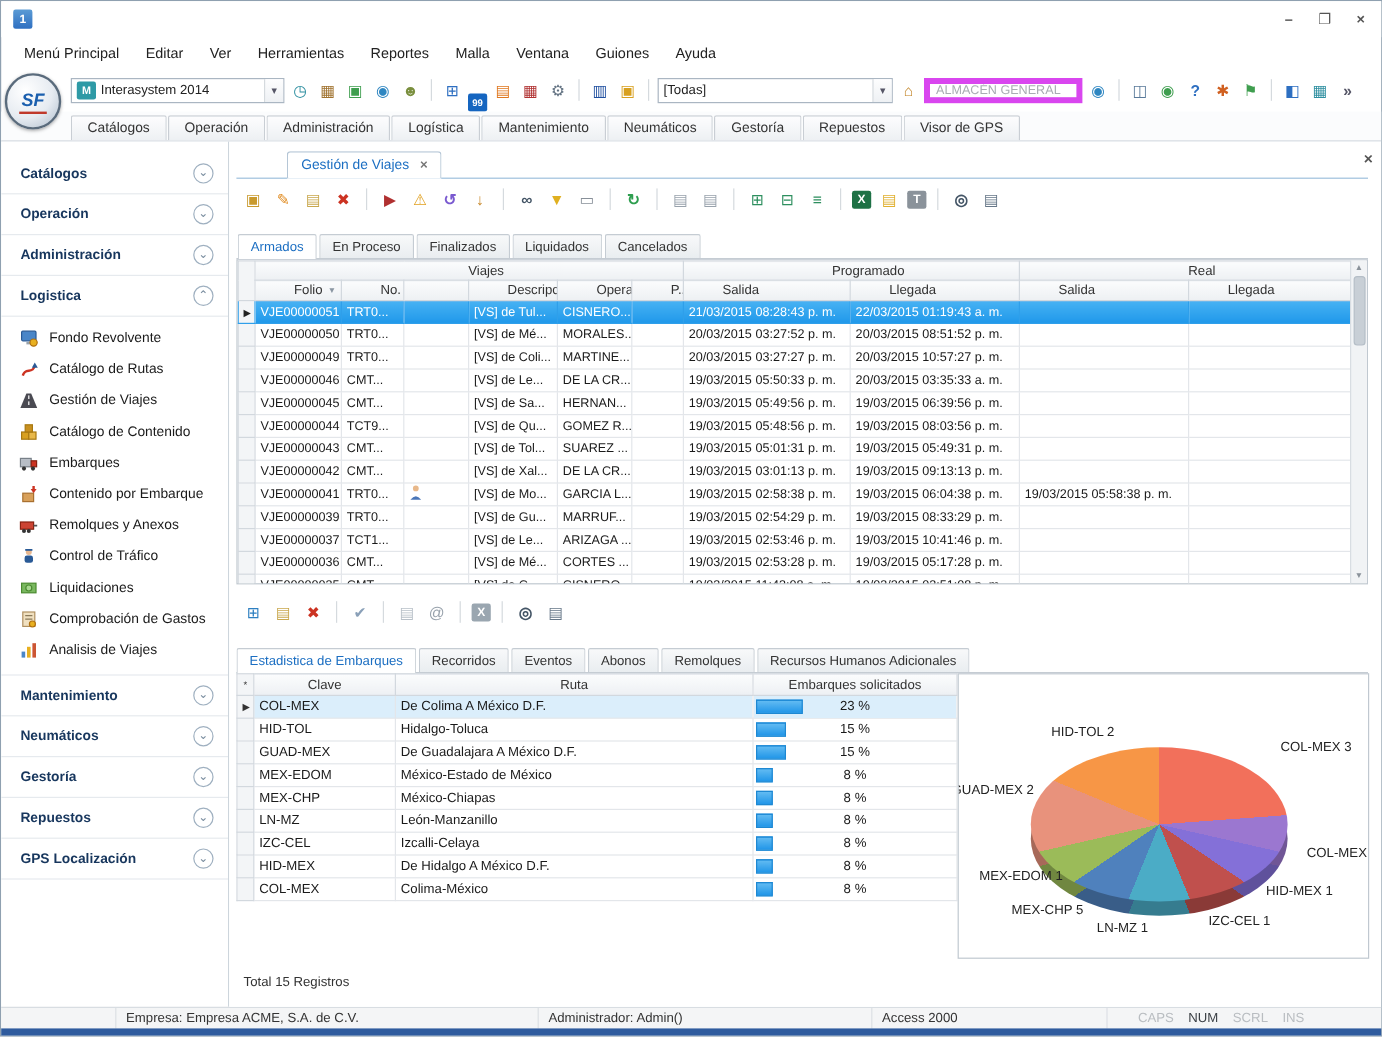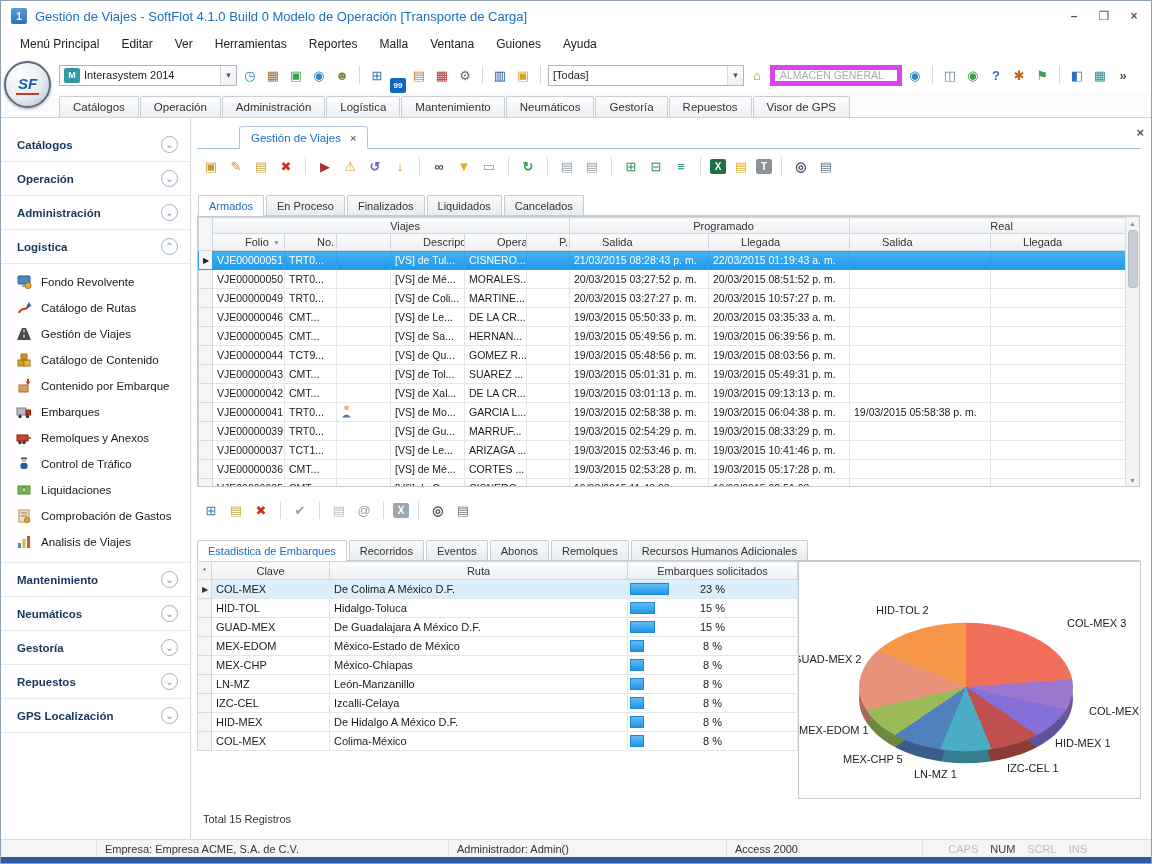--- a/index.html
+++ b/index.html
@@ -88,21 +88,20 @@
 .sb-flags{margin-left:auto;display:flex;gap:12px;padding-right:64px;color:#b9bdc1;}
 .sb-flag.on{color:#3a3f44;}
 .bottom-strip{height:6px;background:#2f5b9e;flex:none;}
 </style>
 </head>
 <body>
 
 <div class="app">
   <div class="titlebar">
     <div class="win-icon">1</div>
-    <div class="title">Gestión de Viajes - SoftFlot 4.1.0 Build 0  Modelo de Operación [Transporte de Carga]</div>
     <div class="win-controls">
       <span class="wbtn jsicon" style="color: rgb(85, 85, 85); font-weight: bold;">–</span>
       <span class="wbtn jsicon" style="color: rgb(85, 85, 85);">❐</span>
       <span class="wbtn jsicon" style="color: rgb(85, 85, 85); font-weight: bold;">×</span>
     </div>
   </div>
 
   <div class="menubar" id="menubar">
       <div class="menu-item">Menú Principal</div>
       <div class="menu-item">Editar</div>
@@ -231,37 +230,37 @@
                 <rect x="2" y="8" width="6" height="6" fill="#d8a020" stroke="#a87810"></rect>
                 <rect x="8" y="8" width="6" height="6" fill="#e8b84a" stroke="#a87810"></rect>
                 <rect x="5" y="2" width="6" height="6" fill="#c89020" stroke="#a87810"></rect>
               </svg>
             </span>
             <span class="side-lbl">Catálogo de Contenido</span>
           </div>
           <div class="side-item">
             <span class="side-icon">
               <svg width="16" height="16" viewBox="0 0 16 16">
-                <rect x="3" y="7" width="9" height="7" fill="#d8a05a" stroke="#a87030"></rect>
-                <rect x="11" y="1" width="2" height="3" fill="#cc3322"></rect>
-                <polygon points="12,7 9.5,3.5 14.5,3.5" fill="#cc3322"></polygon>
-              </svg>
-            </span>
-            <span class="side-lbl">Contenido por Embarque</span>
-          </div>
-          <div class="side-item">
-            <span class="side-icon">
-              <svg width="16" height="16" viewBox="0 0 16 16">
                 <rect x="1" y="4" width="9" height="7" fill="#b8bec6" stroke="#788088"></rect>
                 <rect x="10" y="6" width="4.5" height="5" fill="#cc3322" stroke="#882211"></rect>
                 <circle cx="4" cy="12.5" r="1.7" fill="#333"></circle>
                 <circle cx="11.5" cy="12.5" r="1.7" fill="#333"></circle>
               </svg>
             </span>
             <span class="side-lbl">Embarques</span>
+          </div>
+          <div class="side-item">
+            <span class="side-icon">
+              <svg width="16" height="16" viewBox="0 0 16 16">
+                <rect x="3" y="7" width="9" height="7" fill="#d8a05a" stroke="#a87030"></rect>
+                <rect x="11" y="1" width="2" height="3" fill="#cc3322"></rect>
+                <polygon points="12,7 9.5,3.5 14.5,3.5" fill="#cc3322"></polygon>
+              </svg>
+            </span>
+            <span class="side-lbl">Contenido por Embarque</span>
           </div>
           <div class="side-item">
             <span class="side-icon">
               <svg width="16" height="16" viewBox="0 0 16 16">
                 <rect x="1" y="5" width="11" height="6" fill="#cc4433" stroke="#882211"></rect>
                 <line x1="12" y1="8" x2="15" y2="8" stroke="#555" stroke-width="1.5"></line>
                 <circle cx="4" cy="12.5" r="1.7" fill="#333"></circle>
                 <circle cx="8" cy="12.5" r="1.7" fill="#333"></circle>
               </svg>
             </span>
@@ -728,21 +727,21 @@
         </table>
         <div class="chart-panel" id="chart-panel">
           <div class="pie-depth" style="background: conic-gradient(rgb(242, 112, 91) 0deg, rgb(242, 112, 91) 83.0769deg, rgb(155, 119, 208) 83.0769deg, rgb(155, 119, 208) 110.769deg, rgb(132, 112, 216) 110.769deg, rgb(132, 112, 216) 138.462deg, rgb(192, 80, 77) 138.462deg, rgb(192, 80, 77) 166.154deg, rgb(75, 172, 198) 166.154deg, rgb(75, 172, 198) 193.846deg, rgb(79, 129, 189) 193.846deg, rgb(79, 129, 189) 221.538deg, rgb(155, 187, 89) 221.538deg, rgb(155, 187, 89) 249.231deg, rgb(232, 146, 124) 249.231deg, rgb(232, 146, 124) 304.615deg, rgb(247, 150, 70) 304.615deg, rgb(247, 150, 70) 360deg);"></div>
           <div class="pie" style="background: conic-gradient(rgb(242, 112, 91) 0deg, rgb(242, 112, 91) 83.0769deg, rgb(155, 119, 208) 83.0769deg, rgb(155, 119, 208) 110.769deg, rgb(132, 112, 216) 110.769deg, rgb(132, 112, 216) 138.462deg, rgb(192, 80, 77) 138.462deg, rgb(192, 80, 77) 166.154deg, rgb(75, 172, 198) 166.154deg, rgb(75, 172, 198) 193.846deg, rgb(79, 129, 189) 193.846deg, rgb(79, 129, 189) 221.538deg, rgb(155, 187, 89) 221.538deg, rgb(155, 187, 89) 249.231deg, rgb(232, 146, 124) 249.231deg, rgb(232, 146, 124) 304.615deg, rgb(247, 150, 70) 304.615deg, rgb(247, 150, 70) 360deg);"></div>
         <div class="pie-label" style="left: 268px; top: 55px;">COL-MEX 3</div>
             <div class="pie-label" style="left: 290px; top: 143px;">COL-MEX 1</div>
             <div class="pie-label" style="left: 256px; top: 175px;">HID-MEX 1</div>
             <div class="pie-label" style="left: 208px; top: 200px;">IZC-CEL 1</div>
             <div class="pie-label" style="left: 115px; top: 206px;">LN-MZ 1</div>
             <div class="pie-label" style="left: 44px; top: 191px;">MEX-CHP 5</div>
-            <div class="pie-label" style="left: 0px; top: 162px;">MEX-EDOM 1</div>
+            <div class="pie-label" style="left: 17px; top: 162px;">MEX-EDOM 1</div>
             <div class="pie-label" style="left: -6px; top: 91px;">GUAD-MEX 2</div>
             <div class="pie-label" style="left: 77px; top: 42px;">HID-TOL 2</div>
           </div>
       </div>
 
       <div class="total-label">Total 15 Registros</div>
     </div>
   </div>
 
   <div class="statusbar">

